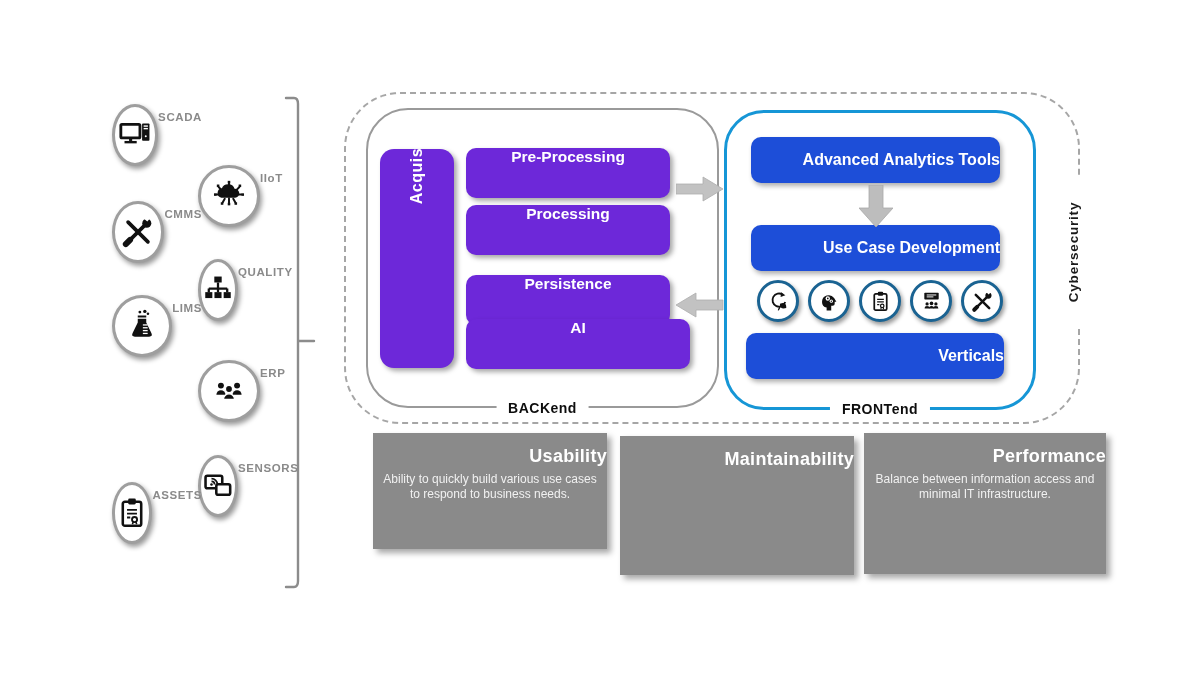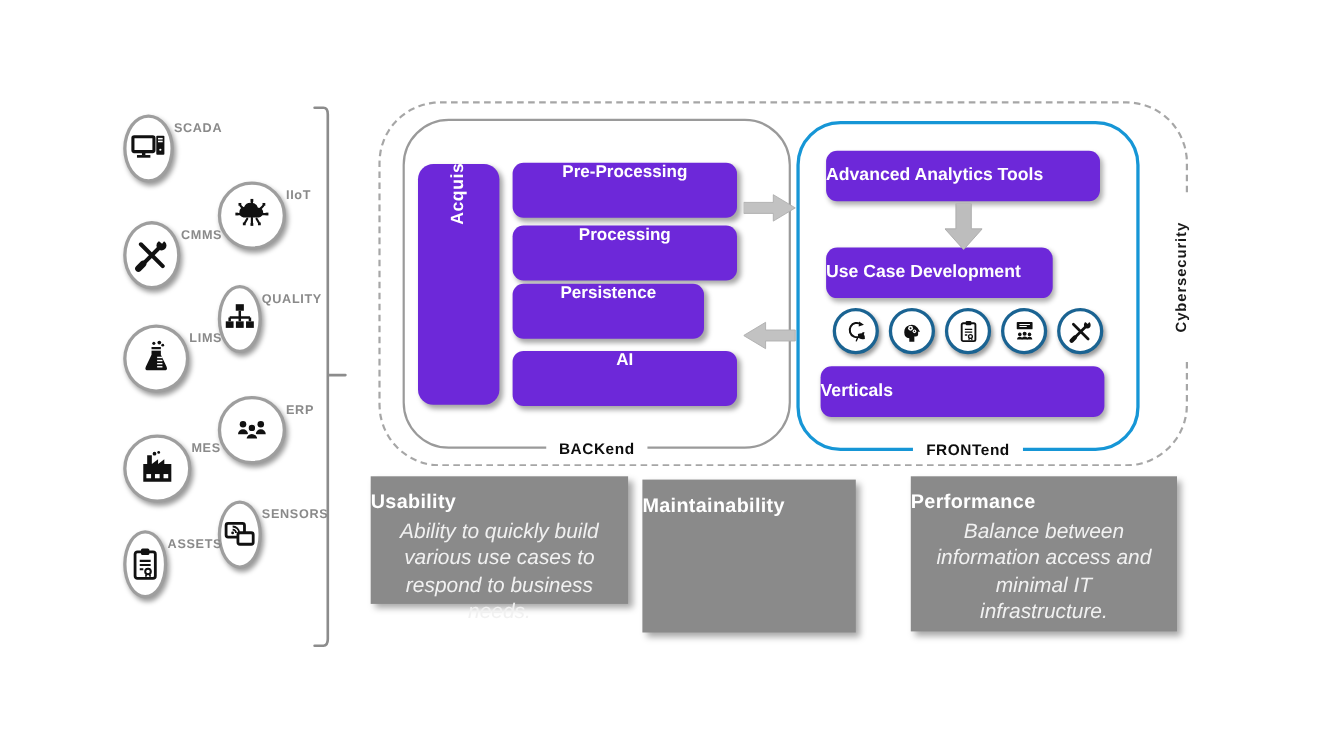--- a/index.html
+++ b/index.html
@@ -31,35 +31,35 @@
     letter-spacing:.5px;white-space:nowrap;}
   .gray-pill{position:absolute;background:#6d28d9;border-radius:10px;
     box-shadow:3px 3px 5px rgba(0,0,0,.35);display:flex;align-items:flex-start;justify-content:center;
     color:#fff;font-weight:bold;font-size:15.5px;}
   .acquisition{left:380px;top:149px;width:74px;height:219px;border-radius:14px;}
   .acquisition span{transform:rotate(-90deg);white-space:nowrap;font-size:16px;letter-spacing:.5px;}
 
   
   .frontend-box{position:absolute;left:724px;top:110px;width:306px;height:294px;
     border:3px solid #1696d6;border-radius:40px;}
-  .blue-pill{position:absolute;background:#6d28d9;border-radius:10px;
-    box-shadow:2px 3px 5px rgba(0,0,0,.32);display:flex;align-items:center;justify-content:flex-start;
+  .blue-pill{position:absolute;background:#1d4ed8;border-radius:10px;
+    box-shadow:2px 3px 5px rgba(0,0,0,.32);display:flex;align-items:center;justify-content:flex-end;
     color:#fff;font-weight:bold;font-size:16px;}
   .cap-circle{position:absolute;width:36px;height:36px;border-radius:50%;background:#fff;
     border:3px solid #1a6392;box-shadow:2px 3px 4px rgba(0,0,0,.40);
     display:flex;align-items:center;justify-content:center;z-index:2;}
   .cap-circle svg{width:23px;height:23px;}
 
   .flow-arrow{position:absolute;z-index:3;}
 
   
   .q-box{position:absolute;background:#8a8a8a;box-shadow:4px 4px 6px rgba(0,0,0,.35);
-    display:flex;flex-direction:column;align-items:flex-start;text-align:center;}
+    display:flex;flex-direction:column;align-items:flex-end;text-align:center;margin-left:36px;}
   .q-title{margin-top:13px;font-size:18px;font-weight:bold;color:#ffffff;letter-spacing:.3px;}
-  .q-desc{margin-top:5px;padding:0 22px;font-size:19px;line-height:1.28;color:#f1f1f1;font-style:italic;}
+  .q-desc{margin-top:5px;padding:0 10px;font-size:12px;line-height:1.28;color:#f1f1f1;}
 </style>
 </head>
 <body>
 
 <svg width="0" height="0" style="position:absolute" aria-hidden="true">
   <defs>
     <g id="sym-scada">
       <rect x="2" y="4.5" width="13.5" height="9.5" rx="0.8" fill="none" stroke="#111" stroke-width="2"></rect>
       <rect x="7.8" y="14" width="2.2" height="2.2" fill="#111"></rect>
       <rect x="4.6" y="16.2" width="8.6" height="1.7" fill="#111"></rect>
@@ -212,28 +212,20 @@
     <div class="src-label">LIMS</div>
   </div>
   <div class="src-item" style="left:198px;top:360px">
     <div class="src-circle">
         <svg viewBox="0 0 24 24">
           <use href="#sym-people"></use>
         </svg>
       </div>
     <div class="src-label">ERP</div>
   </div>
-  <div class="src-item" style="left:112px;top:395px">
-    <div class="src-circle">
-        <svg viewBox="0 0 24 24">
-          <use href="#sym-factory"></use>
-        </svg>
-      </div>
-    <div class="src-label">MES</div>
-  </div>
   <div class="src-item" style="left:198px;top:455px">
     <div class="src-circle">
         <svg viewBox="0 0 24 24">
           <use href="#sym-devices"></use>
         </svg>
       </div>
     <div class="src-label">SENSORS</div>
   </div>
   <div class="src-item" style="left:112px;top:482px">
     <div class="src-circle">
@@ -256,44 +248,44 @@
   </div>
   <div class="gray-pill acquisition">
     <span>Acquisition</span>
   </div>
   <div class="gray-pill" style="left:466px;top:148px;width:204px;height:50px">
     <span>Pre-Processing</span>
   </div>
   <div class="gray-pill" style="left:466px;top:205px;width:204px;height:50px">
     <span>Processing</span>
   </div>
-  <div class="gray-pill" style="left:466px;top:258px;width:174px;height:50px">
+  <div class="gray-pill" style="left:466px;top:275px;width:204px;height:50px">
     <span>Persistence</span>
   </div>
-  <div class="gray-pill" style="left:466px;top:319px;width:204px;height:50px">
+  <div class="gray-pill" style="left:466px;top:319px;width:224px;height:50px">
     <span>AI</span>
   </div>
 
   <svg class="flow-arrow" style="left:676px;top:175px" width="48" height="28">
     <polygon points="0,9 27,9 27,2 47,14 27,26 27,19 0,19" fill="#c2c2c2" stroke="#adadad" stroke-width="0.8"></polygon>
   </svg>
   <svg class="flow-arrow" style="left:676px;top:291px" width="48" height="28">
     <polygon points="47,9 20,9 20,2 0,14 20,26 20,19 47,19" fill="#c2c2c2" stroke="#adadad" stroke-width="0.8"></polygon>
   </svg>
 
   <div class="frontend-box">
     <div class="section-label">FRONTend</div>
   </div>
   <div class="blue-pill" style="left:751px;top:137px;width:249px;height:46px">
     <span>Advanced Analytics Tools</span>
   </div>
   <svg class="flow-arrow" style="left:859px;top:185px" width="34" height="42">
     <polygon points="10,0 24,0 24,23 34,23 17,42 0,23 10,23" fill="#bdbdbd" stroke="#a8a8a8" stroke-width="0.8"></polygon>
   </svg>
-  <div class="blue-pill" style="left:751px;top:225px;width:206px;height:46px">
+  <div class="blue-pill" style="left:751px;top:225px;width:249px;height:46px">
     <span>Use Case Development</span>
   </div>
 
   <div class="cap-circle" style="left:757px;top:280px">
       <svg viewBox="0 0 24 24">
         <use href="#sym-recycle"></use>
       </svg>
     </div>
   <div class="cap-circle" style="left:808px;top:280px">
       <svg viewBox="0 0 24 24">
@@ -317,21 +309,21 @@
     </div>
 
   <div class="blue-pill" style="left:746px;top:333px;width:258px;height:46px">
     <span>Verticals</span>
   </div>
 
   <div class="q-box" style="left:337px;top:433px;width:234px;height:116px">
     <div class="q-title">Usability</div>
     <div class="q-desc">Ability to quickly build various use cases to respond to business needs.</div>
   </div>
-  <div class="q-box" style="left:584px;top:436px;width:194px;height:139px">
+  <div class="q-box" style="left:584px;top:436px;width:234px;height:139px">
     <div class="q-title">Maintainability</div>
   </div>
   <div class="q-box" style="left:828px;top:433px;width:242px;height:141px">
     <div class="q-title">Performance</div>
     <div class="q-desc">Balance between information access and minimal IT infrastructure.</div>
   </div>
 
 </div>
 
 </body></html>

